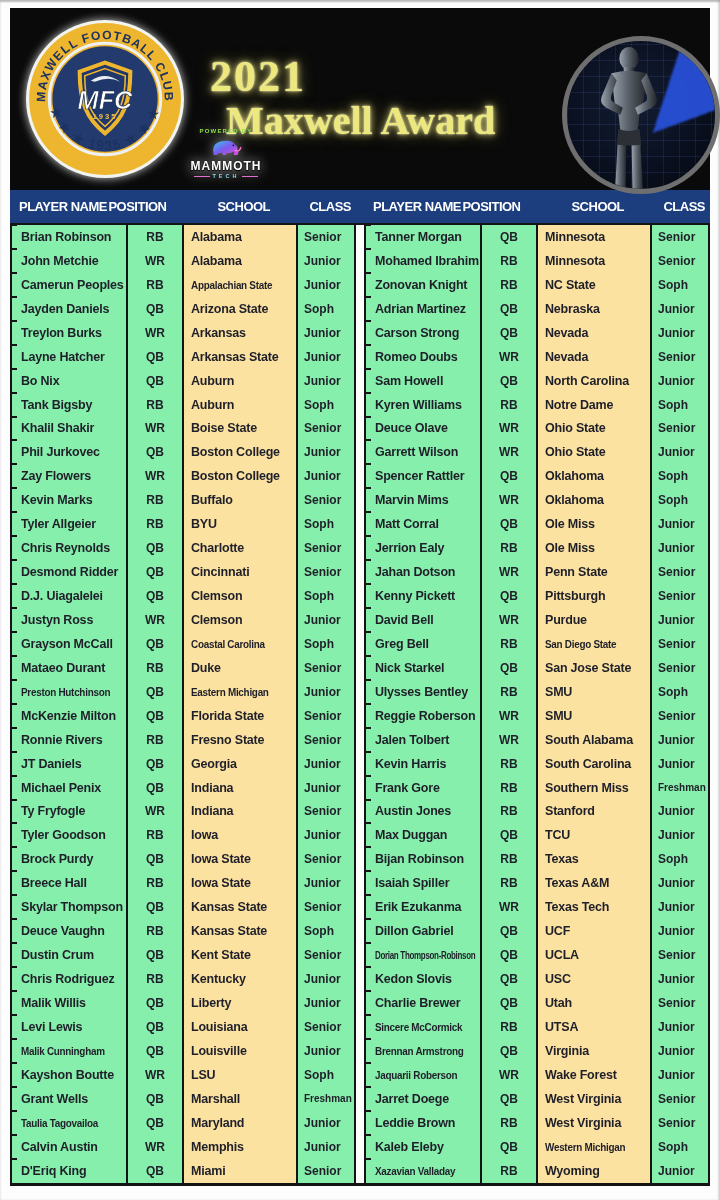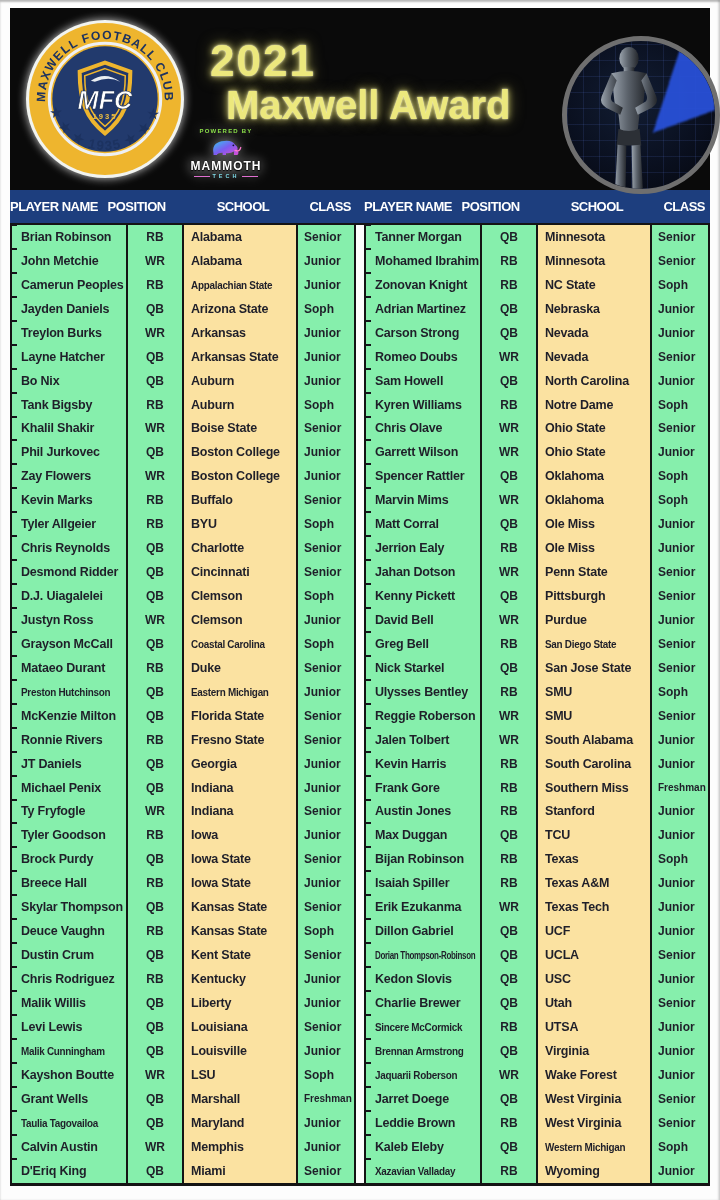--- a/index.html
+++ b/index.html
@@ -2,22 +2,22 @@
 <html style="--panel-bg: #0a0a0a; --title-yellow: #ece87d; --table-header-blue: #1d3e7e; --school-column-tan: #fbe2a1; --row-text: #1f1f29; --border: #141414; --logo-gold: #eeb52e; --logo-navy: #223a6d; --radar-blue: #2850d7; --powered-by-green: #8ce04a;"><head>
 <meta charset="utf-8">
 <style>
   html,body{margin:0;padding:0;background:#fff;}
   .page{position:relative;width:720px;height:1200px;background:#fdfdfd;overflow:hidden;
         font-family:"Liberation Sans",sans-serif;box-shadow:inset 0 2px 2px rgba(0,0,0,.25), inset -2px 0 2px rgba(0,0,0,.12);}
   
   .banner{position:absolute;left:10px;top:8px;width:700px;height:182px;background:var(--panel-bg);}
   .mfc-logo{position:absolute;left:14px;top:10px;width:162px;height:162px;z-index:4;
             filter:drop-shadow(0 0 5px rgba(255,255,255,.8));}
-  .title{position:absolute;left:188px;top:30px;width:380px;z-index:3;
-         font-family:Liberation Sans, sans-serif;font-weight:bold;color:var(--title-yellow);
+  .title{position:absolute;left:188px;top:46px;width:380px;z-index:3;
+         font-family:Liberation Serif, serif;font-weight:bold;color:var(--title-yellow);
          text-shadow:0 0 2px #fffbe0,0 0 7px rgba(238,231,120,.95),0 0 16px rgba(238,231,120,.5);}
   .title .l1{font-size:44px;line-height:46px;margin-left:12px;letter-spacing:2px;}
   .title .l2{font-size:40px;line-height:42px;margin-left:28px;}
   .title .l3{font-size:50px;line-height:50px;margin-left:52px;}
   .mammoth{position:absolute;left:173px;top:120px;width:86px;z-index:5;text-align:center;
            filter:drop-shadow(0 0 6px rgba(255,255,255,.55));}
   .mammoth .powered{font-size:6px;font-weight:bold;letter-spacing:1.2px;color:var(--powered-by-green);}
   .mammoth svg{display:block;margin:1px auto 0;width:34px;height:24px;}
   .mammoth .brand{font-size:12px;font-weight:bold;color:#fff;letter-spacing:1px;
                   text-shadow:0 0 2px #000,0 1px 1px #000;}
@@ -35,21 +35,21 @@
      background:conic-gradient(from 18deg at 58% 62%, rgba(40,80,215,.95) 0deg 52deg, transparent 52deg);
      filter:blur(1px);}
   .medallion .statue{position:absolute;left:18px;top:4px;width:88px;height:150px;}
   
   .tablewrap{position:absolute;left:10px;top:190px;width:700px;}
   .thead{display:flex;height:35px;background:var(--table-header-blue);border-bottom:2px solid var(--border);
          box-sizing:border-box;color:#fff;font-weight:bold;font-size:13px;letter-spacing:-.5px;}
   .thead .half-h{display:flex;width:346px;}
   .thead .hgap{width:8px;}
   .hc{display:flex;align-items:center;box-sizing:border-box;}
-  .hc.name{width:116px;}
+  .hc.name{width:116px;padding-left:9px;}
   .hc.pos{width:56px;justify-content:center;}
   .hc.school{width:114px;padding-left:7px;margin-left:45px;}
   .hc.cls{width:56px;justify-content:flex-end;padding-right:5px;}
   .tbody{display:flex;}
   .half{width:346px;box-sizing:border-box;display:flex;flex-direction:column;
         border-left:2px solid var(--border);border-right:2px solid var(--border);background:#86efac;}
   .gap{width:8px;background:transparent;}
   .trow{display:flex;height:23.95px;position:relative;}
   .trow::before{content:"";position:absolute;left:0;top:-1px;width:5px;height:2px;background:#15151a;}
   .c{display:flex;align-items:center;box-sizing:border-box;overflow:hidden;white-space:nowrap;
@@ -832,21 +832,21 @@
             </div>
     <div class="c school">
               <span class="txt">Notre Dame</span>
             </div>
     <div class="c cls">
               <span class="txt">Soph</span>
             </div>
   </div>
           <div class="trow">
     <div class="c name">
-              <span class="txt">Chris Olave</span>
+              <span class="txt">Deuce Olave</span>
             </div>
     <div class="c pos">
               <span class="txt">WR</span>
             </div>
     <div class="c school">
               <span class="txt">Ohio State</span>
             </div>
     <div class="c cls">
               <span class="txt">Senior</span>
             </div>

